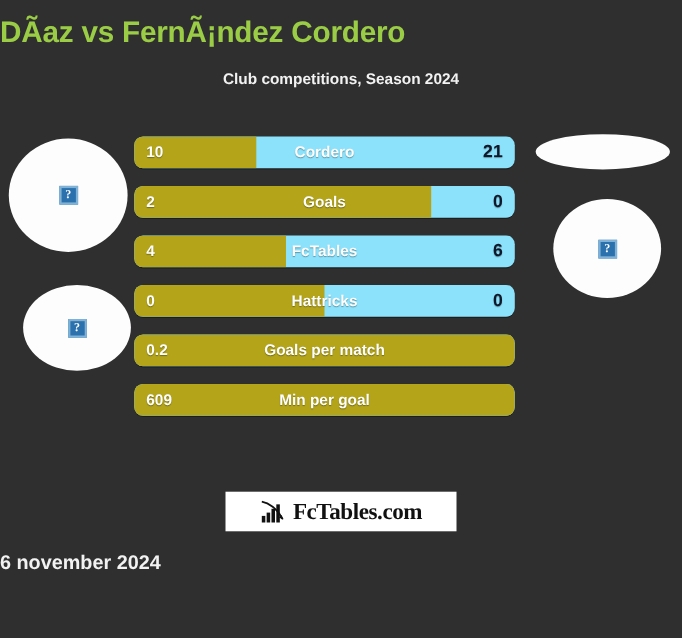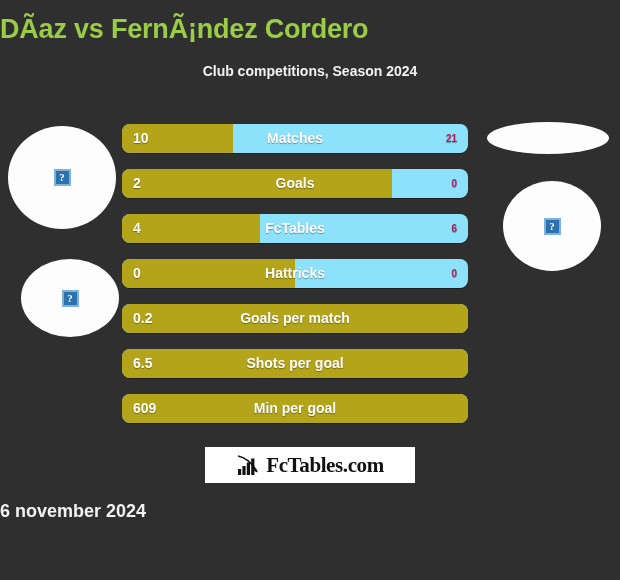--- a/index.html
+++ b/index.html
@@ -112,22 +112,22 @@
     line-height: 29px;
     color: #ffffff;
     font-size: 14px;
     font-weight: bold;
     text-shadow: 0 1px 1px rgba(0,0,0,0.35);
   }
   .bar .val-right {
     position: absolute;
     right: 11px; top: 0;
     line-height: 29px;
-    color: #be185d;
-    font-size: 10px;
+    color: #0f172a;
+    font-size: 16px;
     font-weight: bold;
     text-shadow: 0 1px 1px rgba(0,0,0,0.35);
   }
 
   
   .logo {
     position: absolute;
     left: 205px;
     top: 447px;
     width: 210px;
@@ -174,21 +174,21 @@
   </div>
   <div class="blob blob-away-top"></div>
   <div class="blob blob-away-mid">
     <span class="ph">?</span>
   </div>
 
   <div class="bars">
       <div class="bar">
         <div class="fill" style="width: 32%;"></div>
         <span class="val-left">10</span>
-        <span class="label">Matches</span>
+        <span class="label">Cordero</span>
         <span class="val-right">21</span>
       </div>
       <div class="bar">
         <div class="fill" style="width: 78%;"></div>
         <span class="val-left">2</span>
         <span class="label">Goals</span>
         <span class="val-right">0</span>
       </div>
       <div class="bar">
         <div class="fill" style="width: 40%;"></div>
@@ -199,25 +199,20 @@
       <div class="bar">
         <div class="fill" style="width: 50%;"></div>
         <span class="val-left">0</span>
         <span class="label">Hattricks</span>
         <span class="val-right">0</span>
       </div>
       <div class="bar">
         <div class="fill" style="width: 100%;"></div>
         <span class="val-left">0.2</span>
         <span class="label">Goals per match</span>
-      </div>
-      <div class="bar">
-        <div class="fill" style="width: 100%;"></div>
-        <span class="val-left">6.5</span>
-        <span class="label">Shots per goal</span>
       </div>
       <div class="bar">
         <div class="fill" style="width: 100%;"></div>
         <span class="val-left">609</span>
         <span class="label">Min per goal</span>
       </div>
     </div>
 
   <div class="logo">
     <svg width="24" height="22" viewBox="0 0 24 22">

